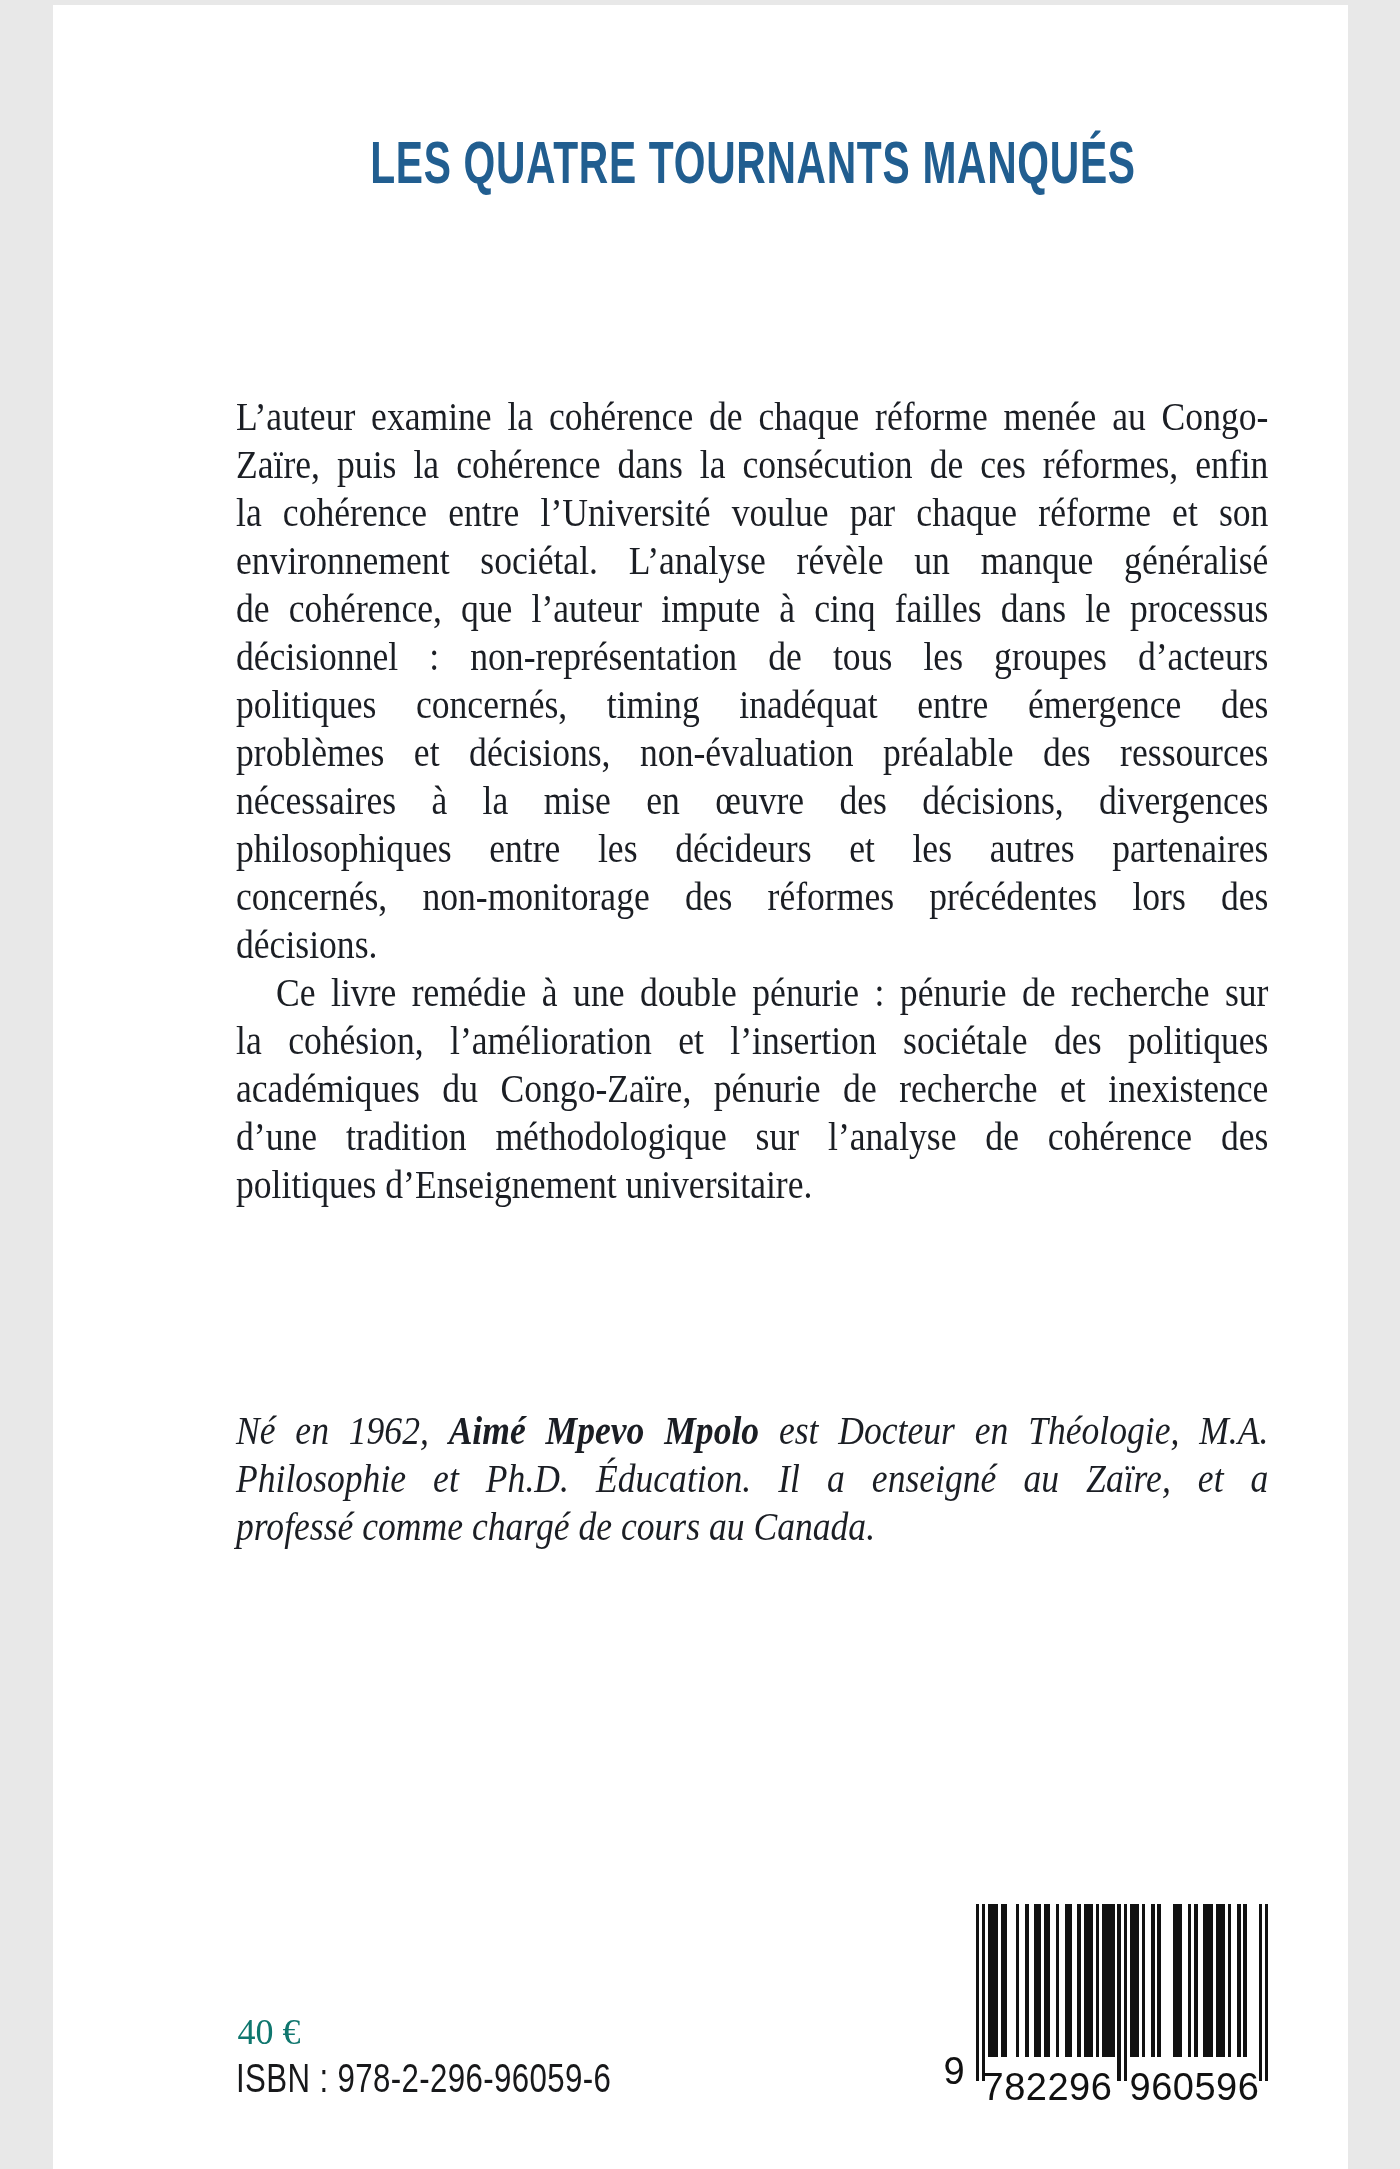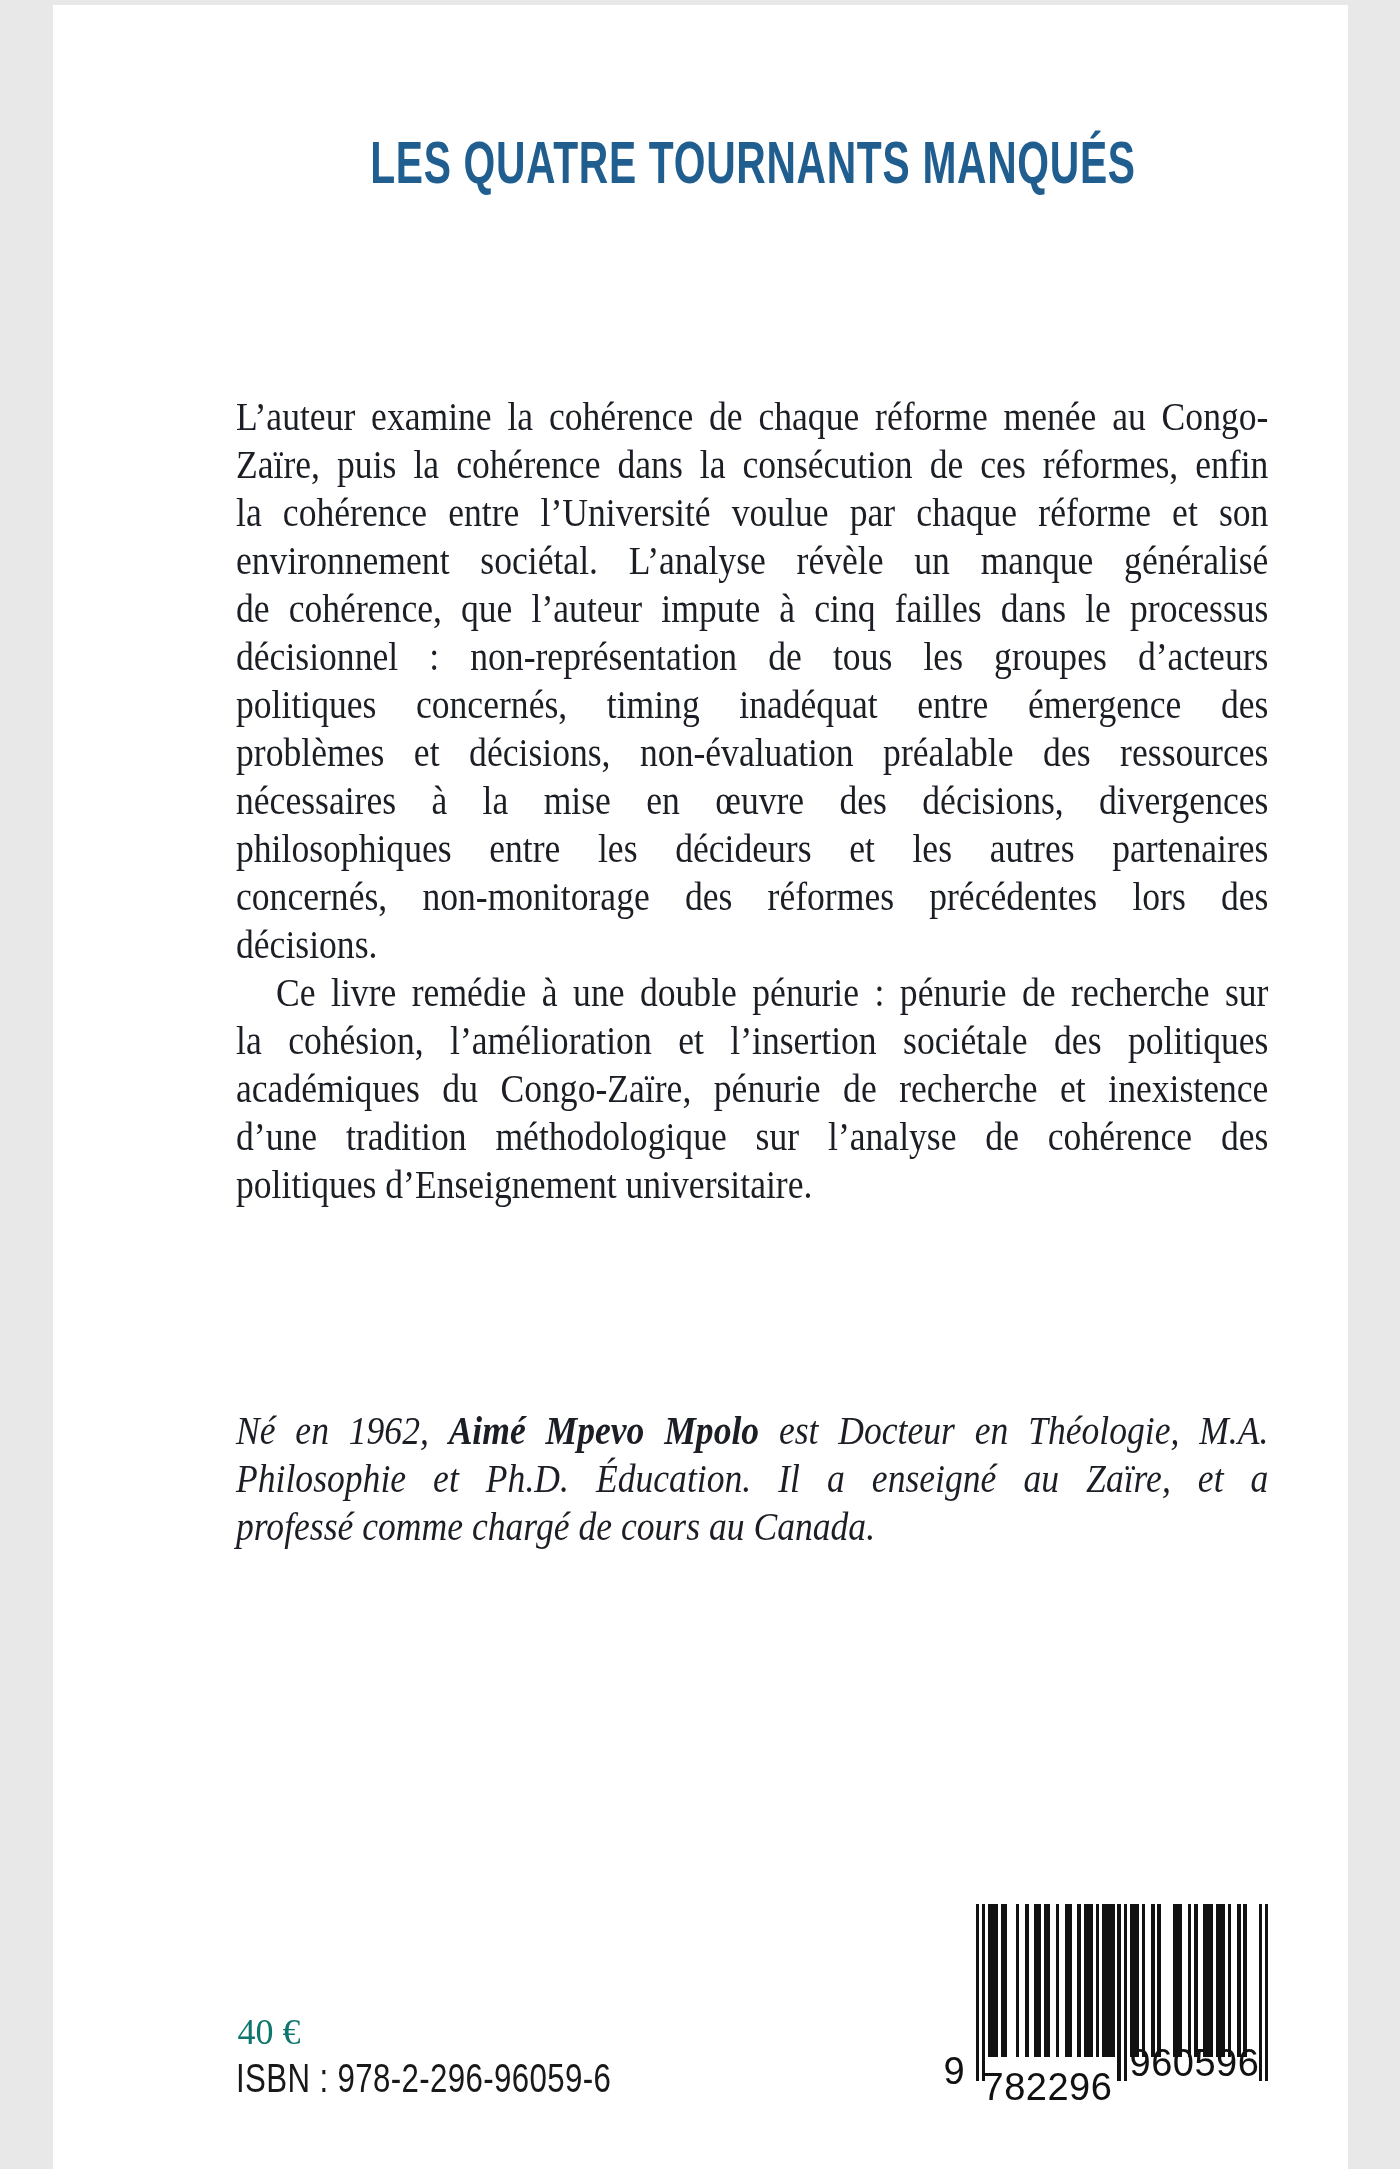--- a/index.html
+++ b/index.html
@@ -77,21 +77,21 @@
   .barcode svg { position:absolute; left:0; top:0; }
   .bc-digits span {
     position:absolute;
     font-family:"Liberation Sans", sans-serif;
     font-size:38px; line-height:30px;
     color:#111111;
     white-space:nowrap;
   }
   .bc-first { left:-32px; top:152px; }
   .bc-g1    { left:7px;   top:168px; letter-spacing:0.5px; }
-  .bc-g2    { left:154px; top:144px; letter-spacing:0.5px; }
+  .bc-g2    { left:154px; top:168px; letter-spacing:0.5px; }
 </style>
 </head>
 <body>
 
 <div class="page">
 
   <div class="title">
     <div class="tline">
       <span>LES QUATRE TOURNANTS MANQUÉS</span>
     </div>

